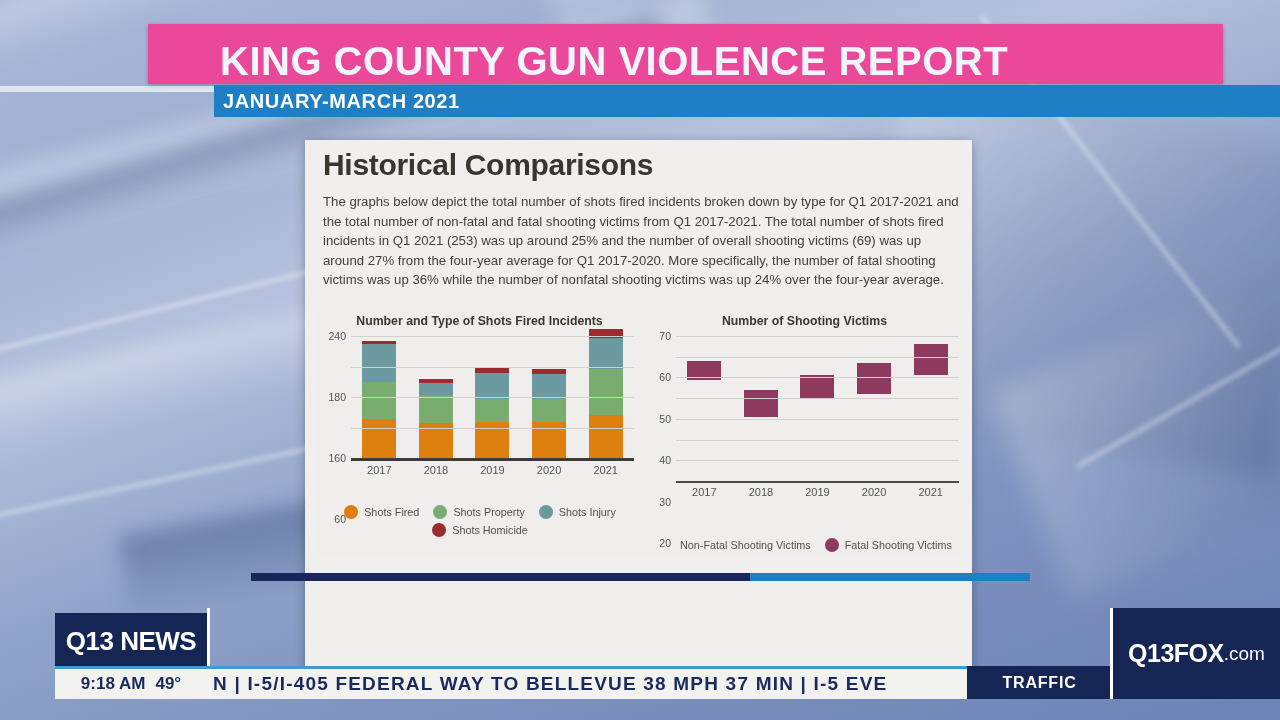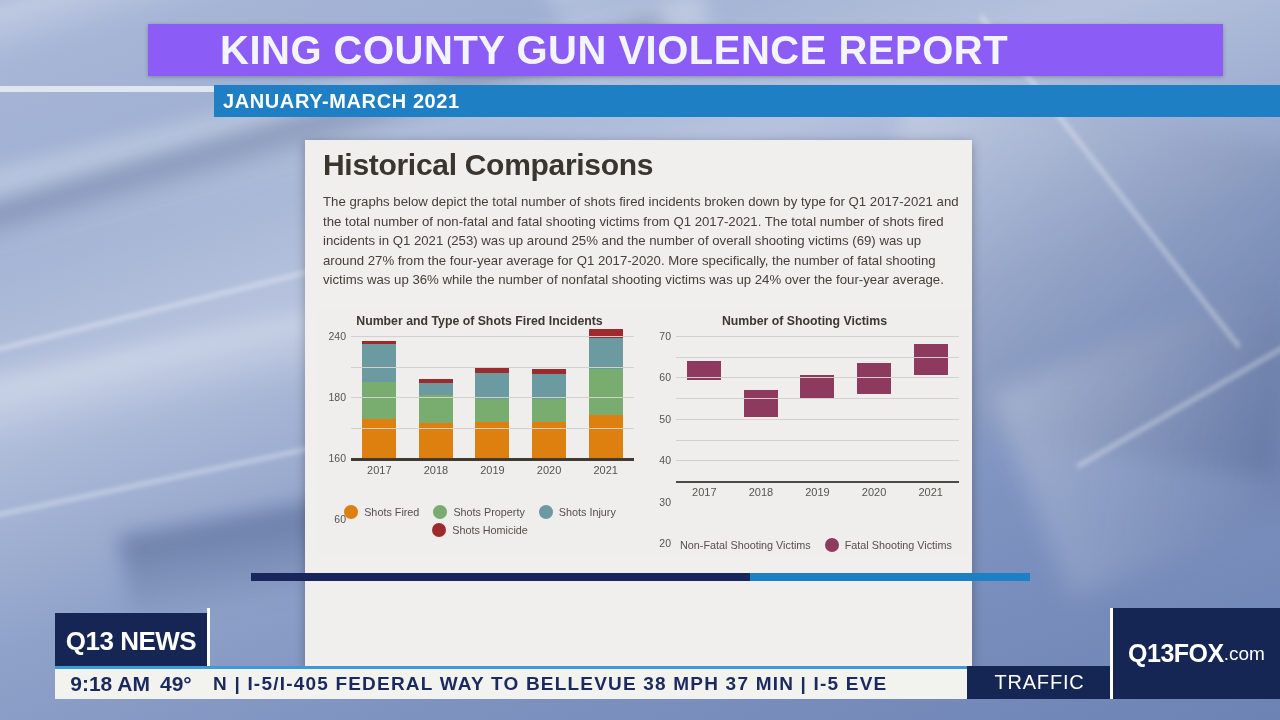--- a/index.html
+++ b/index.html
@@ -48,23 +48,23 @@
     filter: blur(2.5px);
   }
   .e1 { left:-40px; top:250px; width:860px; height:3px; transform: rotate(-14deg); }
   .e2 { left:-40px; top:430px; width:860px; height:3px; transform: rotate(-12deg); }
   .e3 { left:900px; top:180px; width:420px; height:3px; transform: rotate(52deg); }
   .e4 { left:1060px; top:400px; width:260px; height:3px; transform: rotate(-30deg); }
 
   
   .header-title {
     position: absolute; left: 148px; top: 24px;
-    width: 1075px; height: 52px;
-    background: #8b5cf6;
-    display: flex; align-items: center;
+    width: 1075px; height: 60px;
+    background: #ec4899;
+    display: flex; align-items: flex-end;
     box-shadow: 0 1px 4px rgba(0,0,0,.25);
   }
   .header-title span {
     color: #f2f5fb;
     font-size: 40px;
     font-weight: bold;
     letter-spacing: .5px;
     margin-left: 72px;
     white-space: nowrap;
   }
@@ -218,21 +218,21 @@
   .ticker-row {
     position: absolute; left: 0; top: 669px;
     width: 1280px; height: 30px;
   }
   .ticker-time {
     position: absolute; left: 55px; top: 0;
     width: 152px; height: 30px;
     background: #f2f2ee;
     display: flex; align-items: center; justify-content: center;
     gap: 10px;
-    color: #1b2a5e; font-size: 21px; font-weight: bold;
+    color: #1b2a5e; font-size: 17px; font-weight: bold;
     z-index: 3;
   }
   .ticker-text {
     position: absolute; left: 207px; top: 0;
     width: 760px; height: 30px;
     background: #f2f2ee;
     display: flex; align-items: center;
     overflow: hidden;
     z-index: 2;
   }
@@ -248,21 +248,21 @@
     z-index: 4;
   }
   .traffic-box {
     position: absolute; left: 967px; top: 666px;
     width: 145px; height: 33px;
     background: #152554;
     display: flex; align-items: center; justify-content: center;
     z-index: 2;
   }
   .traffic-box span {
-    color: #ffffff; font-size: 20px; font-weight: normal; letter-spacing: .8px;
+    color: #ffffff; font-size: 16px; font-weight: bold; letter-spacing: .8px;
   }
   .brand-rule {
     position: absolute; left: 1110px; top: 608px;
     width: 3px; height: 91px;
     background: #ffffff;
     z-index: 3;
   }
   .brand-box {
     position: absolute; left: 1113px; top: 608px;
     width: 167px; height: 91px;

